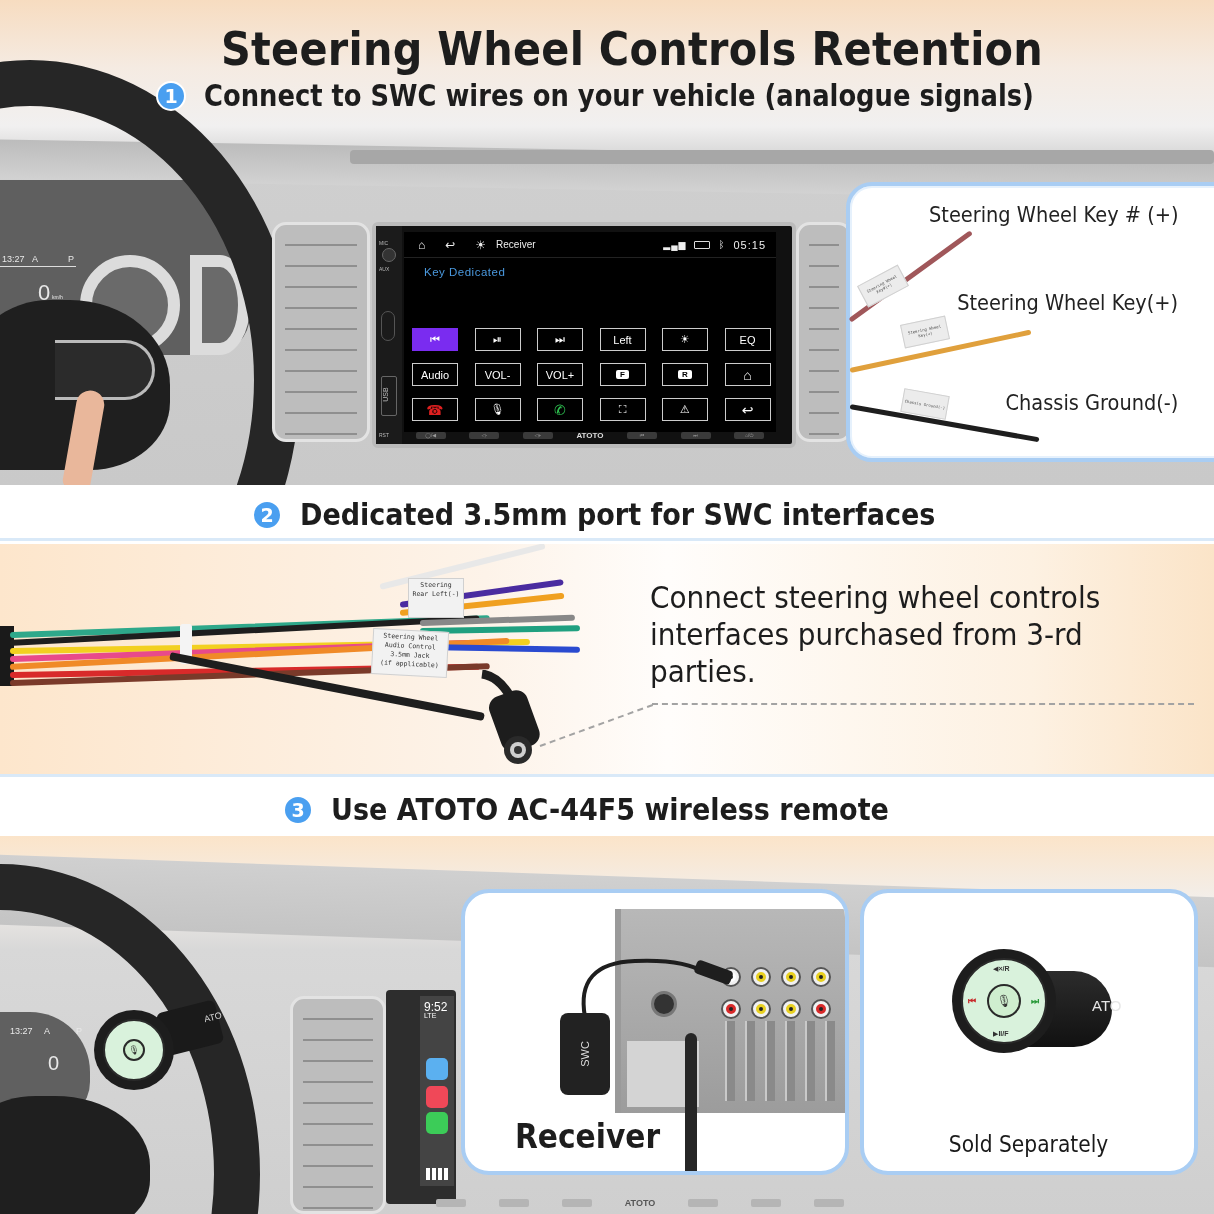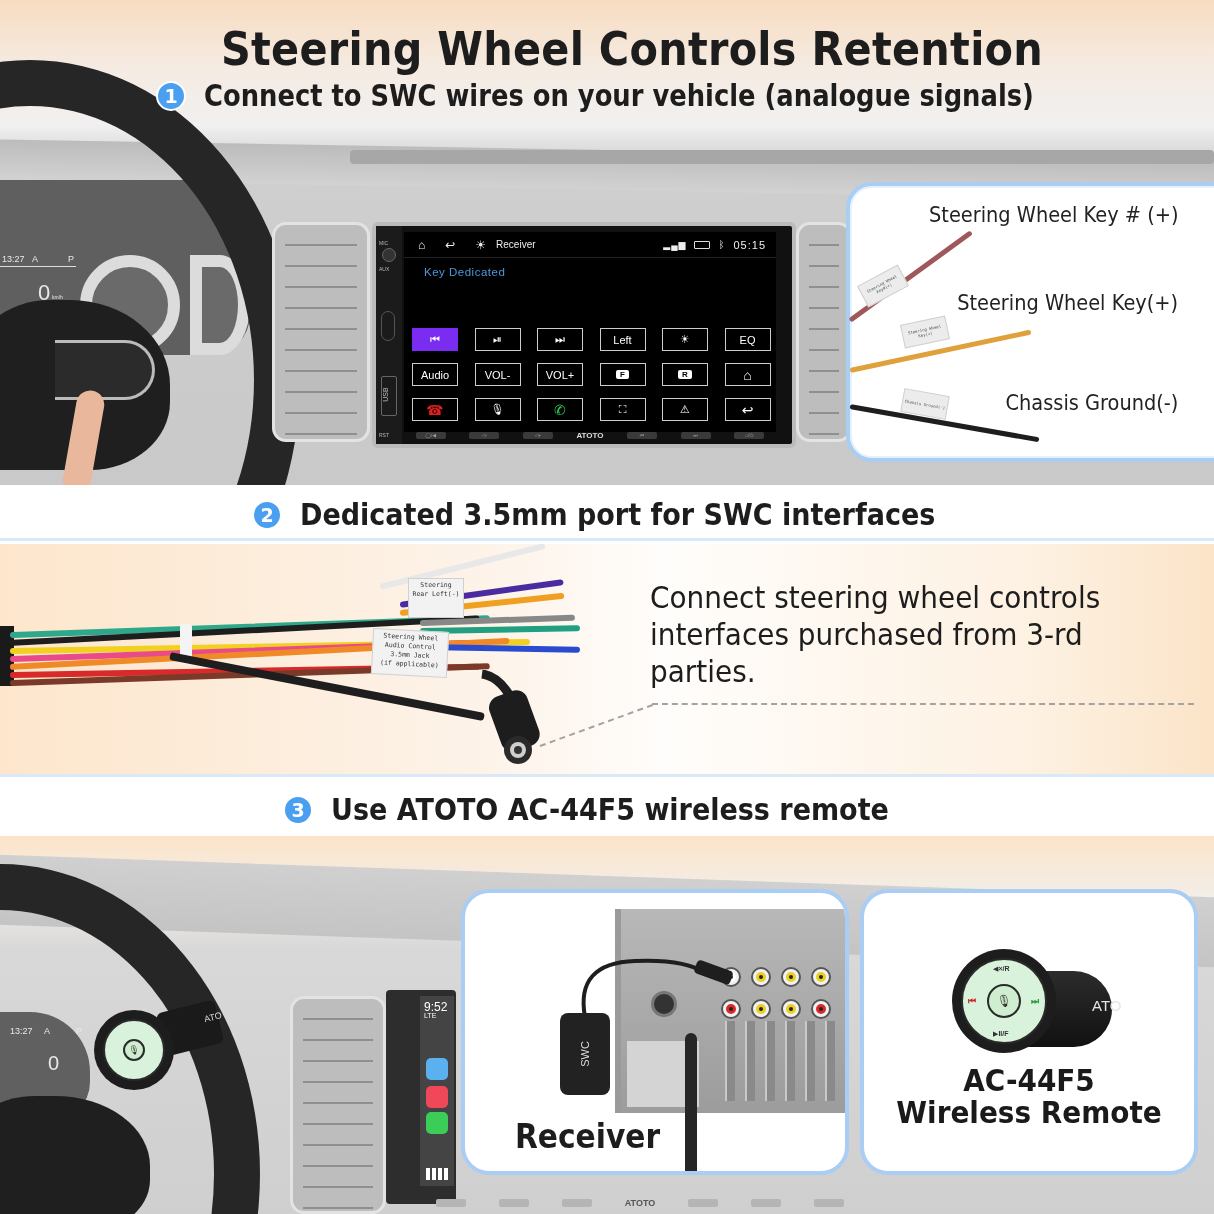--- a/index.html
+++ b/index.html
@@ -374,24 +374,21 @@
   </div>
   <div class="remote" style="left:88px;top:56px;width:104px;height:104px;">
     <div class="remote-face" style="width:86px;height:86px;">
       <span class="remote-lbl" style="left:30px;top:5px;font-size:7px;">◀×/R</span>
       <span class="remote-lbl" style="left:30px;top:70px;font-size:7px;">▶II/F</span>
       <span class="remote-lbl" style="left:5px;top:36px;font-size:9px;color:#c82a2a;">⏮</span>
       <span class="remote-lbl" style="left:68px;top:36px;font-size:9px;color:#2a9a3a;">⏭</span>
       <div class="remote-center" style="width:34px;height:34px;font-size:12px;">🎙</div>
     </div>
   </div>
-  <div class="rem-model">
-    <div>AC-44F5</div>
-    <div>Wireless Remote</div>
-  </div>
+  <div class="rem-sold"><span>Sold Separately</span></div>
 </div>
 
 <div class="hu3-bottom">
   <span class="b"></span>
   <span class="b"></span>
   <span class="b"></span>
   <span class="brand">ATOTO</span>
   <span class="b"></span>
   <span class="b"></span>
   <span class="b"></span>

